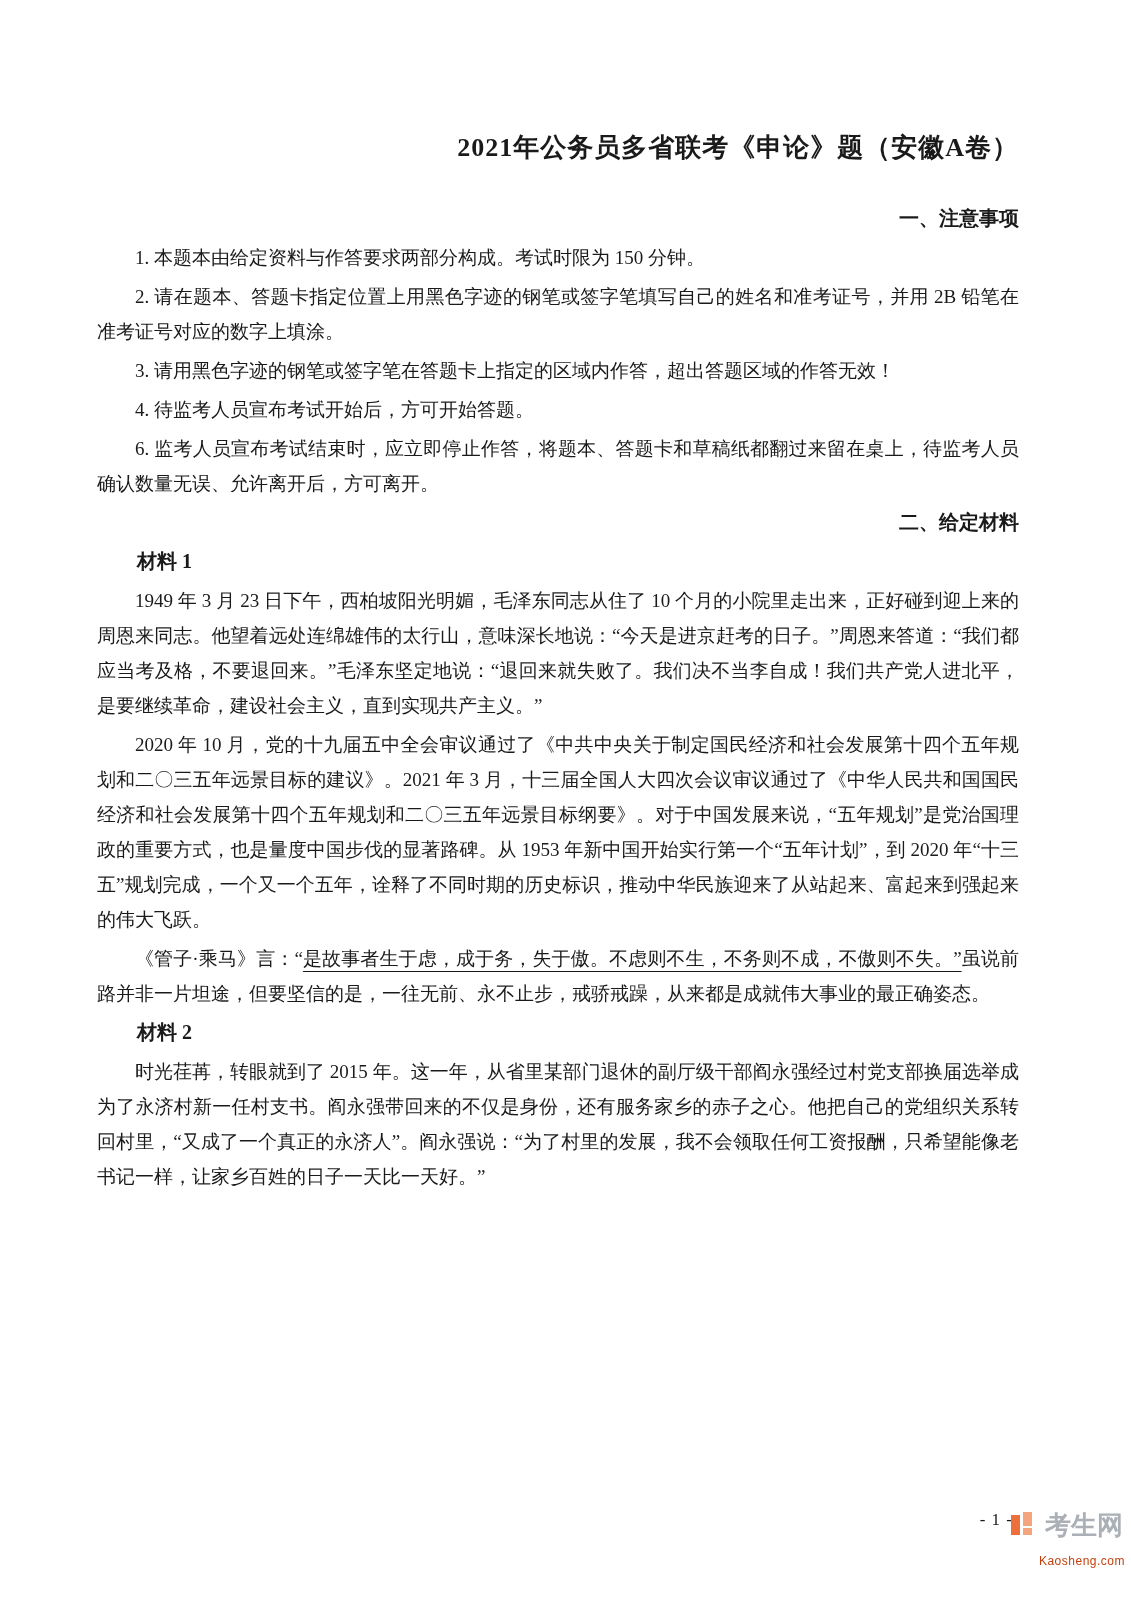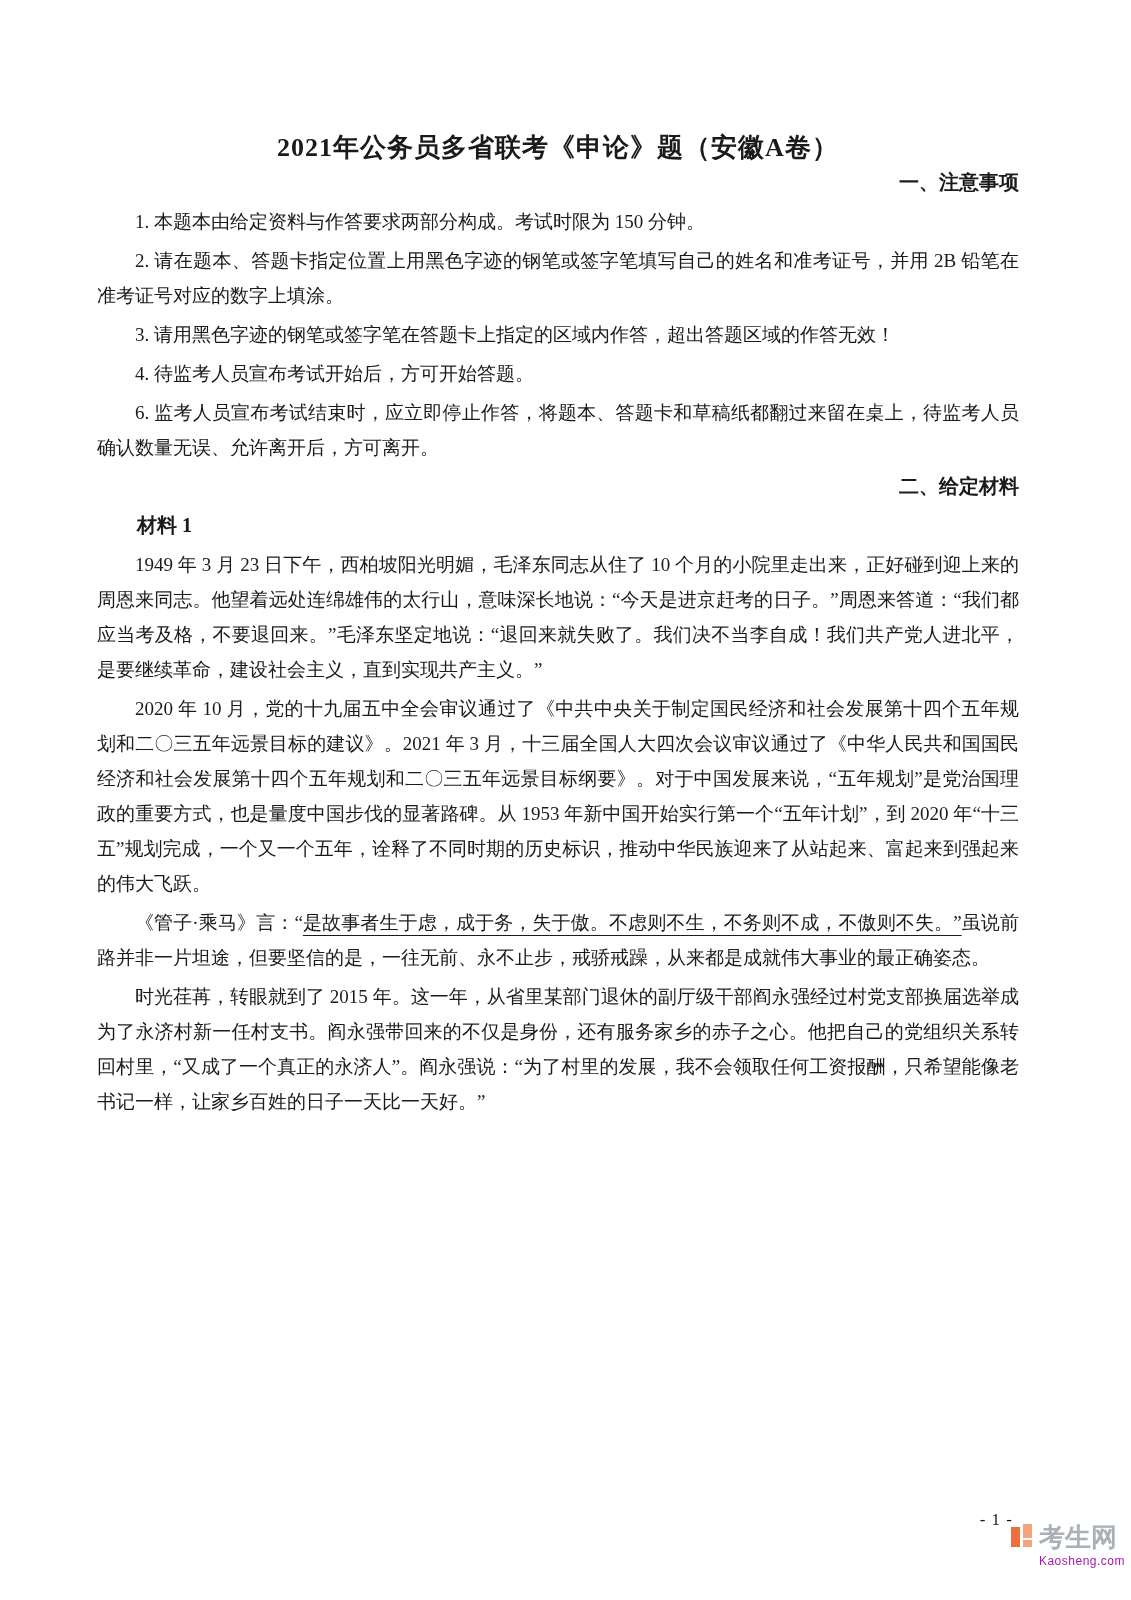--- a/index.html
+++ b/index.html
@@ -9,24 +9,25 @@
     width: 1131px;
     height: 1600px;
     margin: 0 auto;
     background: #ffffff;
     color: #1a1a1a;
     font-family: "Liberation Serif", "DejaVu Serif", serif;
     overflow: hidden;
     padding: 130px 112px 0 97px;
   }
   .doc-title {
-    text-align: center;
+    text-align: right;
     font-size: 26px;
     font-weight: bold;
     letter-spacing: 1px;
+    margin-bottom: 36px;
     white-space: nowrap;
   }
   .section-heading {
     font-size: 20px;
     font-weight: bold;
     line-height: 35px;
     text-indent: 2em;
     margin-bottom: 4px;
     text-align: right;
   }
@@ -60,33 +61,33 @@
     position: absolute;
     right: 6px;
     bottom: 32px;
     text-align: left;
     line-height: 1.1;
     user-select: none;
   }
   .wm-row {
     display: flex;
     align-items: center;
-    gap: 3px;
+    gap: 9px;
   }
   .wm-brand {
     font-family: "Liberation Sans", "DejaVu Sans", sans-serif;
     font-size: 26px;
     font-weight: bold;
     color: #aab0b6;
   }
   .wm-domain {
     font-family: "Liberation Sans", "DejaVu Sans", sans-serif;
     font-size: 12px;
-    color: #a21caf;
-    margin-top: 2px;
+    color: #c2410c;
+    margin-top: 14px;
     margin-left: 30px;
     letter-spacing: 0.5px;
   }
 </style>
 </head>
 <body>
 
 <div class="page">
 
   <h1 class="doc-title">2021年公务员多省联考《申论》题（安徽A卷）</h1>
@@ -101,20 +102,21 @@
 
   <h2 class="section-heading">二、给定材料</h2>
 
   <h3 class="material-label">材料 1</h3>
 
   <p class="para">1949 年 3 月 23 日下午，西柏坡阳光明媚，毛泽东同志从住了 10 个月的小院里走出来，正好碰到迎上来的周恩来同志。他望着远处连绵雄伟的太行山，意味深长地说：“今天是进京赶考的日子。”周恩来答道：“我们都应当考及格，不要退回来。”毛泽东坚定地说：“退回来就失败了。我们决不当李自成！我们共产党人进北平，是要继续革命，建设社会主义，直到实现共产主义。”</p>
   <p class="para">2020 年 10 月，党的十九届五中全会审议通过了《中共中央关于制定国民经济和社会发展第十四个五年规划和二〇三五年远景目标的建议》。2021 年 3 月，十三届全国人大四次会议审议通过了《中华人民共和国国民经济和社会发展第十四个五年规划和二〇三五年远景目标纲要》。对于中国发展来说，“五年规划”是党治国理政的重要方式，也是量度中国步伐的显著路碑。从 1953 年新中国开始实行第一个“五年计划”，到 2020 年“十三五”规划完成，一个又一个五年，诠释了不同时期的历史标识，推动中华民族迎来了从站起来、富起来到强起来的伟大飞跃。</p>
 
   <p class="para"><span>《管子·乘马》言：“</span><span class="underline-text">是故事者生于虑，成于务，失于傲。不虑则不生，不务则不成，不傲则不失。”</span><span>虽说前路并非一片坦途，但要坚信的是，一往无前、永不止步，戒骄戒躁，从来都是成就伟大事业的最正确姿态。</span></p>
 
+  <h3 class="material-label">材料 2</h3>
 
   <p class="para">时光荏苒，转眼就到了 2015 年。这一年，从省里某部门退休的副厅级干部阎永强经过村党支部换届选举成为了永济村新一任村支书。阎永强带回来的不仅是身份，还有服务家乡的赤子之心。他把自己的党组织关系转回村里，“又成了一个真正的永济人”。阎永强说：“为了村里的发展，我不会领取任何工资报酬，只希望能像老书记一样，让家乡百姓的日子一天比一天好。”</p>
 
   <div class="page-number">- 1 -</div>
 
   <div class="watermark">
     <div class="wm-row">
       <span>
         <svg width="27" height="27" viewBox="0 0 27 27" aria-hidden="true">
           <rect x="2" y="5" width="9" height="20" fill="#ed6f3c"></rect>

